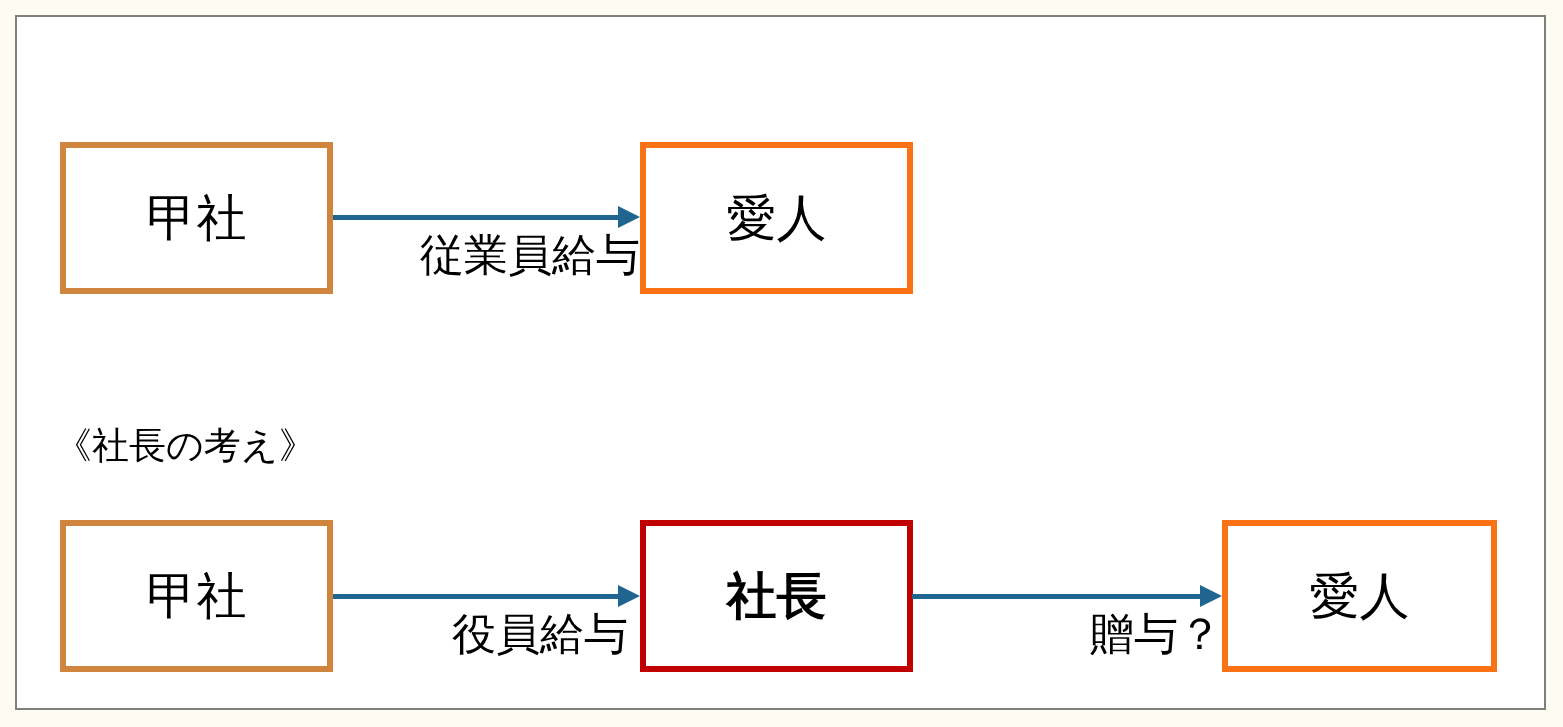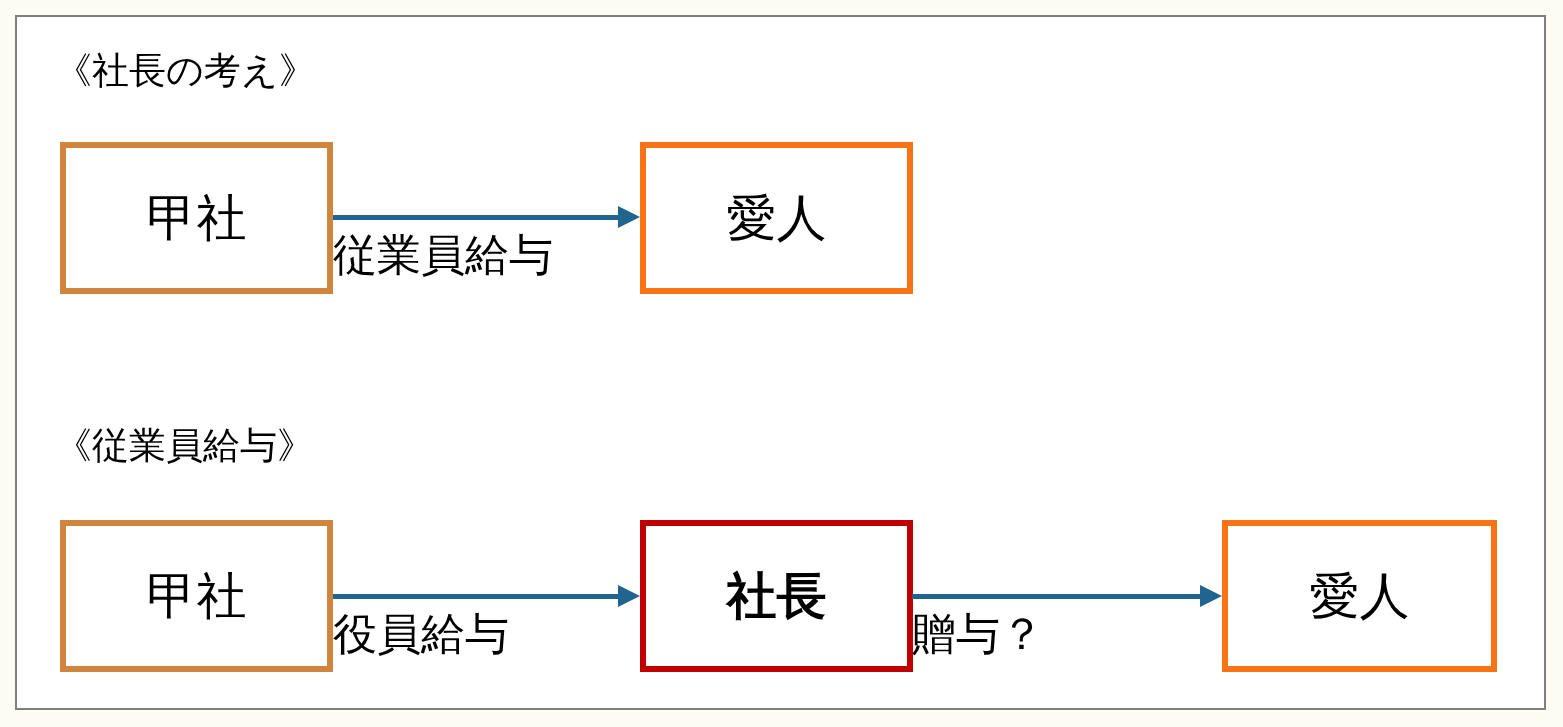--- a/index.html
+++ b/index.html
@@ -62,45 +62,44 @@
     width: 0;
     height: 0;
     border-top: 11px solid transparent;
     border-bottom: 11px solid transparent;
     border-left: 22px solid #20658F;
   }
   .arrow-label {
     position: absolute;
     color: #000000;
     font-size: 44px;
-    text-align: left;
+    text-align: right;
     white-space: nowrap;
   }
 </style>
 </head>
 <body>
 
 <div class="canvas">
   <div class="panel"></div>
 
-  <div class="heading" style="left:55px; top:50px;">《社長の考え》</div>
 
   <div class="node-box border-company" style="left:60px; top:142px;">
     <span class="node-label">甲社</span>
   </div>
 
   <div class="arrow-line" style="left:333px; top:215px; width:286px;"></div>
   <div class="arrow-head" style="left:618px; top:206px;"></div>
   <div class="arrow-label" style="left:333px; top:226px; width:307px;">従業員給与</div>
 
   <div class="node-box border-person" style="left:640px; top:142px;">
     <span class="node-label">愛人</span>
   </div>
 
-  <div class="heading" style="left:55px; top:425px;">《従業員給与》</div>
+  <div class="heading" style="left:55px; top:425px;">《社長の考え》</div>
 
   <div class="node-box border-company" style="left:60px; top:520px;">
     <span class="node-label">甲社</span>
   </div>
 
   <div class="arrow-line" style="left:333px; top:594px; width:286px;"></div>
   <div class="arrow-head" style="left:618px; top:585px;"></div>
   <div class="arrow-label" style="left:333px; top:605px; width:295px;">役員給与</div>
 
   <div class="node-box border-president" style="left:640px; top:520px;">

